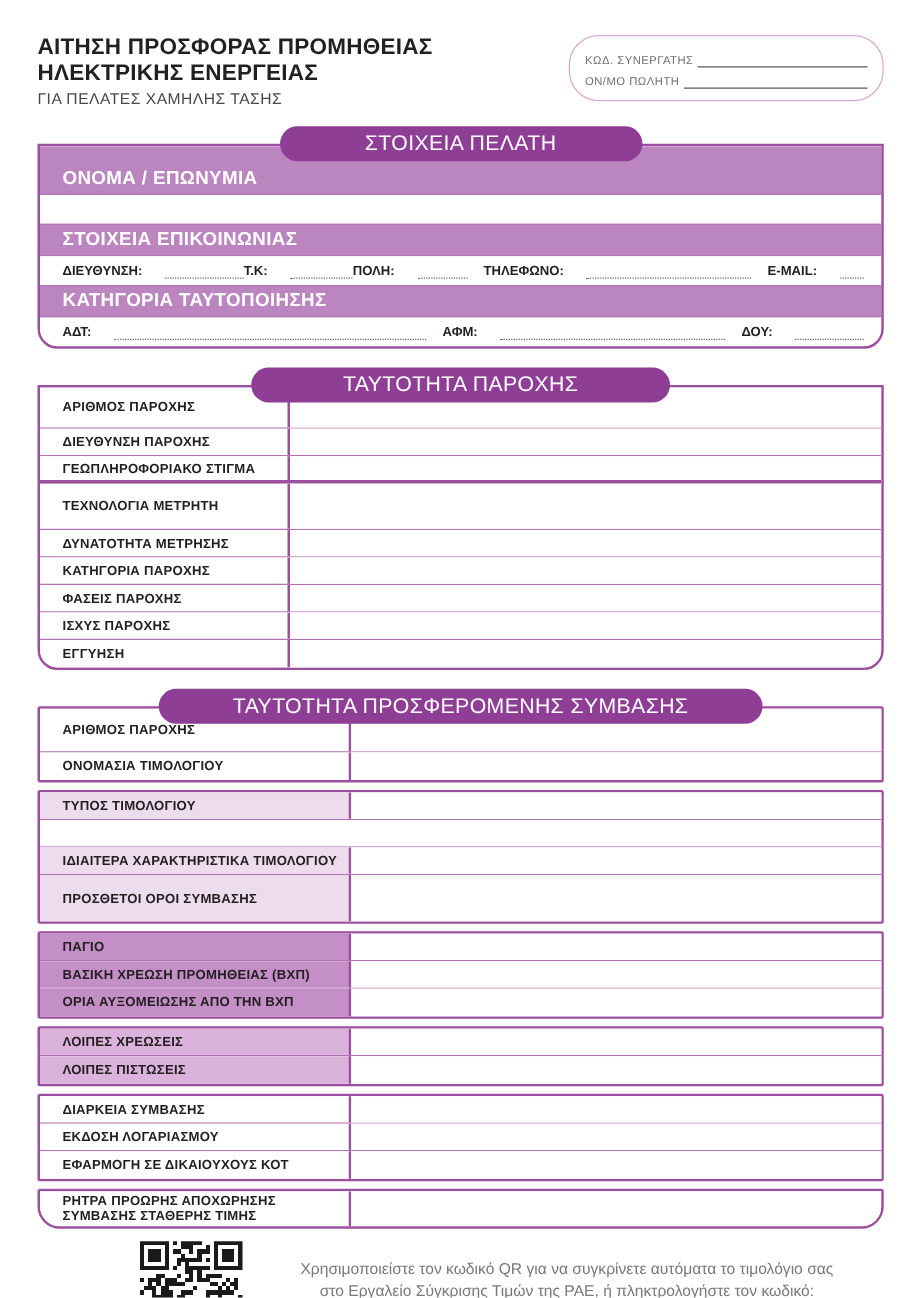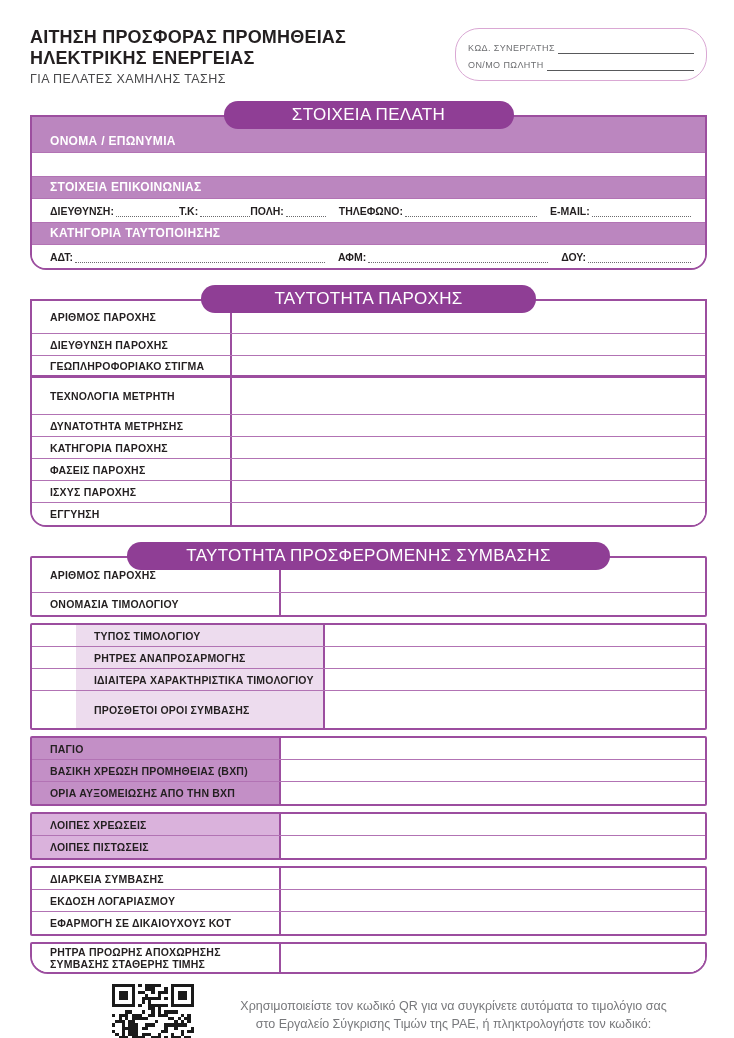--- a/index.html
+++ b/index.html
@@ -22,25 +22,25 @@
   .pline{flex:1;border-bottom:1.3px solid #58595B;margin-left:3px;}
 
   
   .pill{position:relative;z-index:2;background:var(--purple);color:#fff;font-weight:normal;font-size:17px;
         letter-spacing:.3px;text-align:center;height:28px;line-height:28px;border-radius:16px;margin:0 auto -14px;}
   .pill.s1{width:290px;}.pill.s2{width:335px;}.pill.s3{width:483px;}
   .sec{margin-top:15px;}
 
   
   .box{border:2px solid var(--border);border-radius:0 0 16px 16px;overflow:hidden;background:#fff;}
-  .band{background:var(--band);color:#fff;font-weight:bold;font-size:12px;letter-spacing:.3px;
+  .band{background:var(--band);color:#fff;font-weight:bold;font-size:15px;letter-spacing:.3px;
         padding:3px 0 4px 18px;border-top:1.5px solid var(--line);border-bottom:1.5px solid var(--line);}
   .band.first{border-top:none;padding-top:17px;}
   .irow{background:#fff;min-height:23px;display:flex;align-items:center;padding:0 14px 0 18px;}
-  .fld{display:flex;align-items:flex-start;}
+  .fld{display:flex;align-items:flex-start;gap:16px;}
   .flabel{font-size:10.5px;font-weight:bold;color:var(--ink);white-space:nowrap;}
   .leader{border-bottom:1.2px dotted #6A6A6D;margin-left:2px;height:12px;}
   .l63{width:63px;}.l50{width:50px;}.l40{width:40px;}.l132{width:132px;}
   .l250{width:250px;}.l180{width:180px;}
   .lfill{flex:1;}
   .gap{margin-left:13px;}
   .grow{flex:1;}
 
   
   .trow{display:flex;border-bottom:1px solid var(--line);min-height:22px;background:#fff;align-items:stretch;}
@@ -54,21 +54,21 @@
   .r-small .lbl{font-size:9px;}
   .r-two{min-height:28px;}
   .supply .r-first{min-height:33px;}
 
   
   .gbox{border:2px solid var(--border);background:#fff;margin-top:6px;border-radius:2px;}
   .gbox.gfirst{margin-top:0;}
   .gbox.gfinal{border-radius:2px 2px 18px 18px;overflow:hidden;}
   .sec3 .lbl{flex:0 0 249px;}
   .sec3 .r-first{min-height:35px;}
-  .g-lilac .lbl{background:var(--lilac);margin-left:44px;}
+  .g-lilac .lbl{background:var(--lilac);}
   .g-mid .lbl{background:var(--mid);}
   .g-soft .lbl{background:var(--soft);}
 
   
   .footer{display:flex;margin-top:10px;align-items:flex-start;}
   .qr{width:82px;height:82px;margin-left:82px;flex:0 0 82px;}
   .qr svg{width:82px;height:82px;shape-rendering:crispEdges;fill:#1a1a1a;}
   .note{flex:1;text-align:center;color:var(--gray);font-size:12.5px;line-height:18px;padding-top:13px;padding-left:6px;}
 </style>
 </head>
@@ -207,21 +207,20 @@
         </div>
       </div>
     <div class="gbox g-lilac">
 
         <div class="trow">
           <div class="lbl">ΤΥΠΟΣ ΤΙΜΟΛΟΓΙΟΥ</div>
           <div class="val"></div>
         </div>
 
         <div class="trow">
-          <div class="lbl">ΡΗΤΡΕΣ ΑΝΑΠΡΟΣΑΡΜΟΓΗΣ</div>
           <div class="val"></div>
         </div>
 
         <div class="trow">
           <div class="lbl">ΙΔΙΑΙΤΕΡΑ ΧΑΡΑΚΤΗΡΙΣΤΙΚΑ ΤΙΜΟΛΟΓΙΟΥ</div>
           <div class="val"></div>
         </div>
 
         <div class="trow r-tall">
           <div class="lbl">ΠΡΟΣΘΕΤΟΙ ΟΡΟΙ ΣΥΜΒΑΣΗΣ</div>

